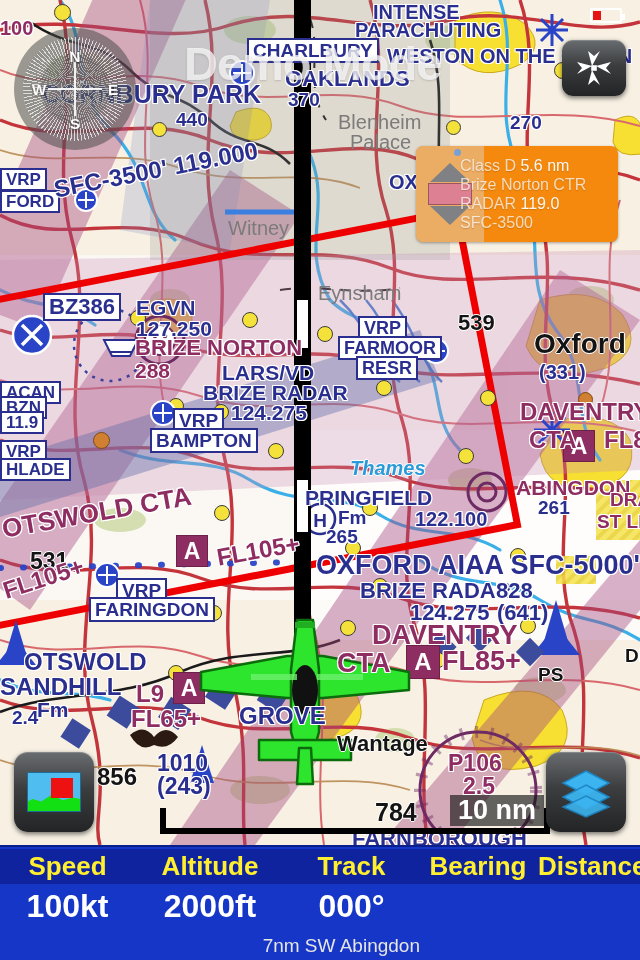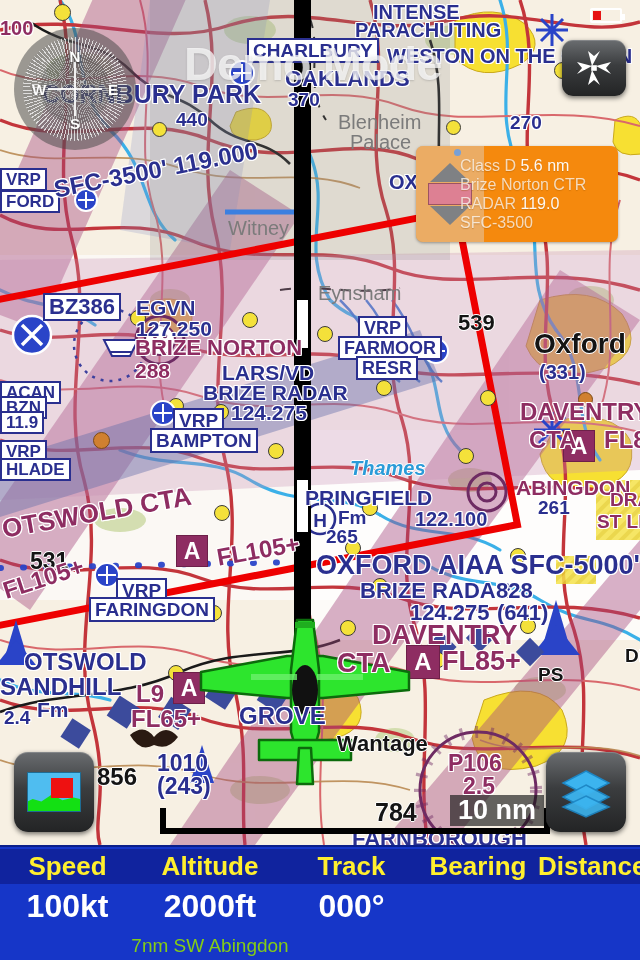--- a/index.html
+++ b/index.html
@@ -106,21 +106,21 @@
 
   
   #databar { position:absolute; left:0; top:845px; width:640px; height:115px;
       background:#1636c8; border-top:2px solid #0b1f8a; }
   #hdrow { position:absolute; left:0; top:2px; width:640px; height:35px;
       background:#10239e; display:flex; align-items:center; }
   #hdrow .h { color:#ffef2e; font-size:26px; font-weight:bold; text-align:center; }
   #valrow { position:absolute; left:0; top:38px; width:640px; height:42px; display:flex; align-items:center; }
   #valrow .v { color:#ffffff; font-size:32px; font-weight:bold; text-align:center; }
   #footrow { position:absolute; left:0; top:88px; width:640px; height:26px; }
-  #footrow .f { position:absolute; color:#84cc16; font-size:19px; }
+  #footrow .f { position:absolute; color:#e5e5e5; font-size:19px;text-align:right; }
   #foot-loc { left:0; width:420px; text-align:center; }
   #foot-acc { right:0; width:290px; text-align:center; }
 
   .c1{ width:135px; } .c2{ width:150px; } .c3{ width:133px; }
   .c4{ width:120px; } .c5{ width:100px; }
 </style>
 </head>
 <body>
 
 <div id="app">
@@ -427,21 +427,21 @@
         <div class="mlabel lbl-blue" style="left: 496px; top: 580px; font-size: 22px;">828</div>
         <div class="mlabel lbl-blue" style="left: 410px; top: 602px; font-size: 22px;">124.275</div>
         <div class="mlabel lbl-blue" style="left: 497px; top: 602px; font-size: 22px;">(641)</div>
         <div class="mlabel lbl-mag" style="left: 372px; top: 622px; font-size: 27px;">DAVENTRY</div>
         <div class="mlabel lbl-mag" style="left: 337px; top: 650px; font-size: 27px;">CTA</div>
         <div class="mlabel lbl-mag" style="left: 442px; top: 648px; font-size: 27px;">FL85+</div>
         <div class="mlabel lbl-blk" style="left: 538px; top: 665px; font-size: 19px;">PS</div>
         <div class="mlabel lbl-blue" style="left: 24px; top: 650px; font-size: 24px;">OTSWOLD</div>
         <div class="mlabel lbl-blue" style="left: 0px; top: 675px; font-size: 24px;">SANDHILL</div>
         <div class="mlabel lbl-blue" style="left: 37px; top: 699px; font-size: 21px;">Fm</div>
-        <div class="mlabel lbl-blue" style="left: 4px; top: 708px; font-size: 19px;">2.4</div>
+        <div class="mlabel lbl-blue" style="left: 12px; top: 708px; font-size: 19px;">2.4</div>
         <div class="mlabel lbl-mag" style="left: 136px; top: 682px; font-size: 24px;">L9</div>
         <div class="mlabel lbl-mag" style="left: 131px; top: 707px; font-size: 24px;">FL65+</div>
         <div class="mlabel lbl-blue" style="left: 239px; top: 704px; font-size: 24px;">GROVE</div>
         <div class="mlabel lbl-blk" style="left: 337px; top: 733px; font-size: 22px;">Wantage</div>
         <div class="mlabel lbl-blk" style="left: 97px; top: 765px; font-size: 24px;">856</div>
         <div class="mlabel lbl-blue" style="left: 157px; top: 752px; font-size: 23px;">1010</div>
         <div class="mlabel lbl-blue" style="left: 157px; top: 775px; font-size: 23px;">(243)</div>
         <div class="mlabel lbl-mag" style="left: 448px; top: 752px; font-size: 23px;">P106</div>
         <div class="mlabel lbl-mag" style="left: 463px; top: 775px; font-size: 23px;">2.5</div>
         <div class="mlabel lbl-blk" style="left: 375px; top: 800px; font-size: 25px;">784</div>

